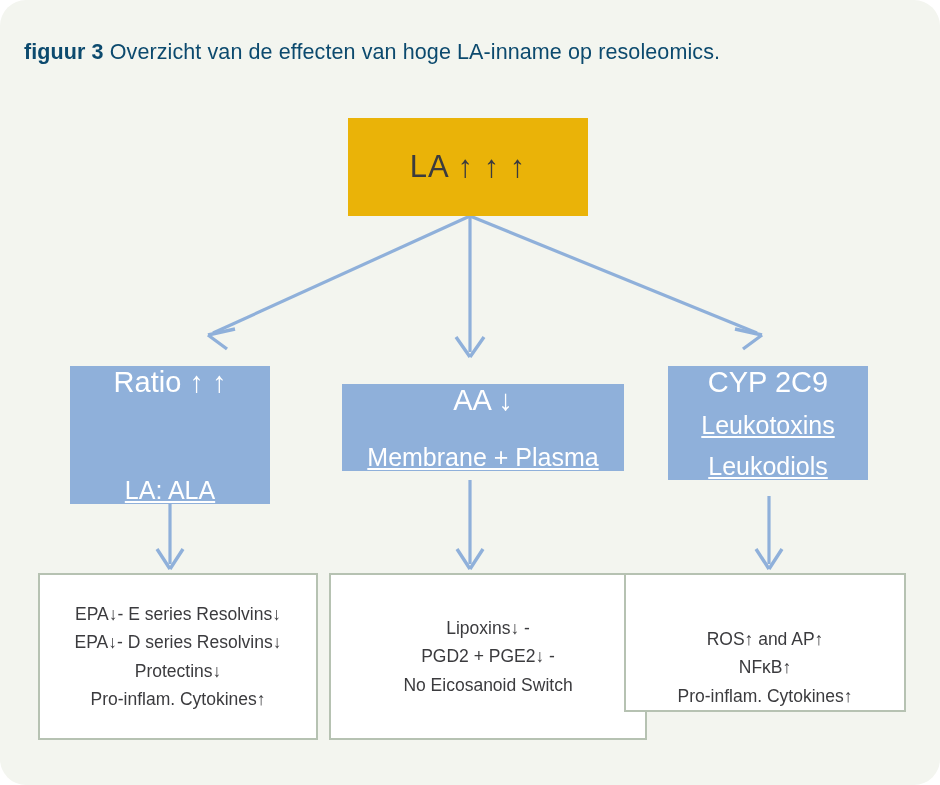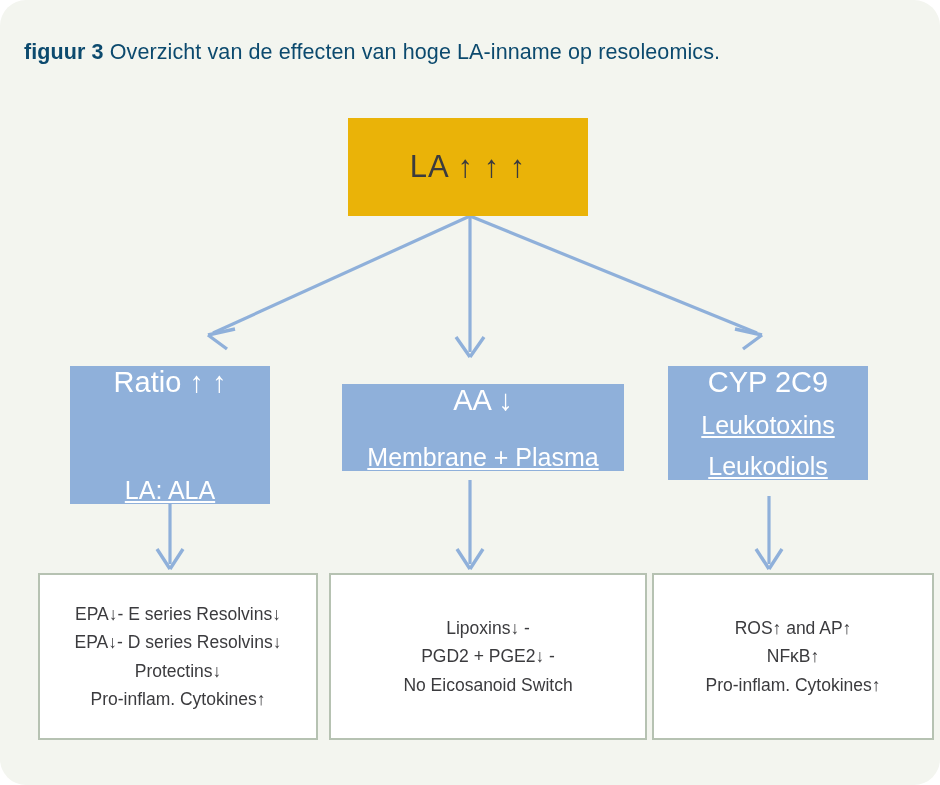--- a/index.html
+++ b/index.html
@@ -106,21 +106,21 @@
   #node-la { left: 348px; top: 118px; width: 240px; height: 98px; }
 
   
   #node-ratio { left: 70px;  top: 358px; width: 200px; height: 138px; }
   #node-aa    { left: 342px; top: 376px; width: 282px; height: 87px; }
   #node-cyp   { left: 668px; top: 358px; width: 200px; height: 114px; }
 
   
   #node-outcome-resolvins { left: 38px;  top: 573px; width: 280px; height: 167px; }
   #node-outcome-lipoxins  { left: 329px; top: 573px; width: 318px; height: 167px; }
-  #node-outcome-ros       { left: 652px; top: 573px; width: 282px; height: 167px; }
+  #node-outcome-ros       { left: 624px; top: 573px; width: 282px; height: 139px; justify-content: flex-end; }
 </style>
 </head>
 <body>
 
 <div id="figure-card">
 
   <div id="figure-title">
     <span class="fig-label">figuur 3</span>
     <span class="fig-caption">Overzicht van de effecten van hoge LA-inname op resoleomics.</span>
   </div>

